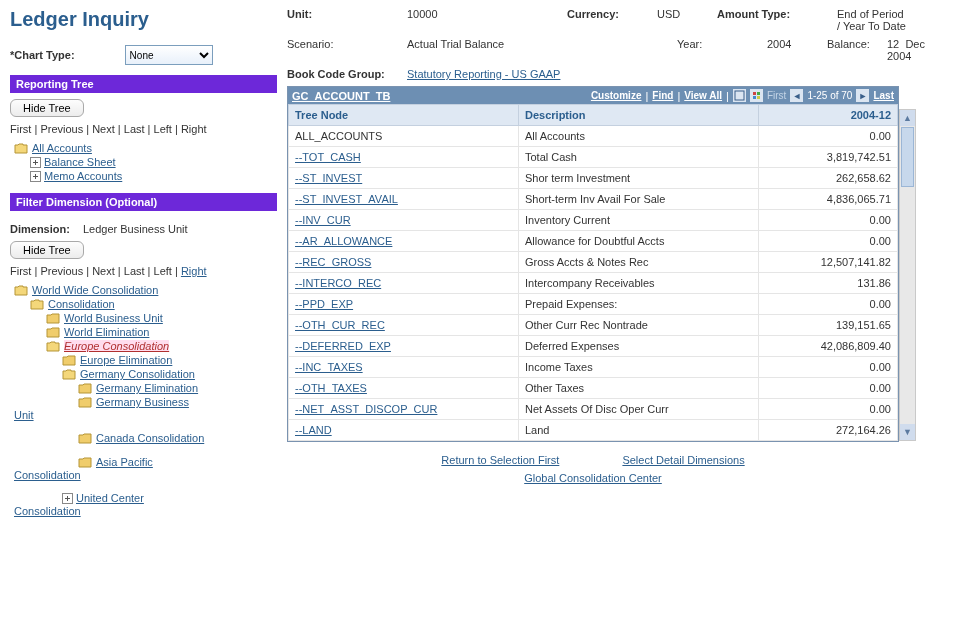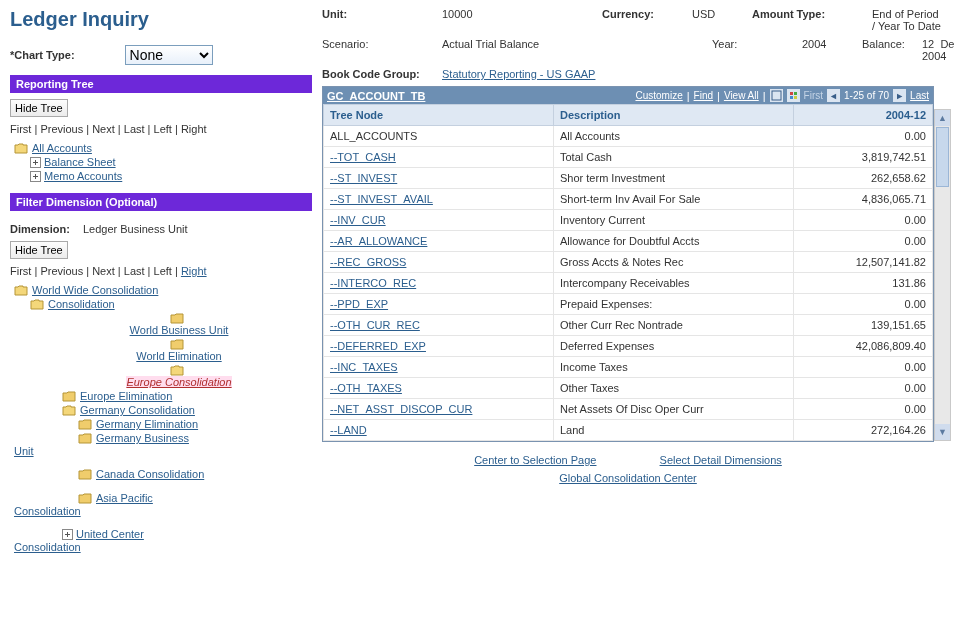--- a/index.html
+++ b/index.html
@@ -5,54 +5,54 @@
   * { box-sizing: border-box; }
   body {
     margin: 0;
     font-family: Arial, sans-serif;
     font-size: 11px;
     color: #333;
     background: #fff;
     width: 954px;
   }
   .container { display: flex; }
-  .left-panel { width: 322px; padding: 8px 10px; }
+  .left-panel { width: 287px; padding: 8px 10px; }
   .right-panel { width: 632px; padding: 8px 0; position: relative; }
   h1.page-title { font-size: 20px; color: #2b5e8e; margin: 0 0 14px 0; font-weight: bold; }
   .field-row { display: flex; align-items: center; margin-bottom: 8px; }
   .field-label { font-weight: bold; }
   select.chart-select {
-    width: 88px; height: 20px; font-size: 14px;
+    width: 88px; height: 20px; font-size: 10px;
     border: 1px solid #7b9ebd; margin-left: 50px;
     background: linear-gradient(#fff,#e8f0fa);
   }
   .section-header {
     background: #6d28d9;
     color: #fff;
     font-weight: bold;
     font-size: 11px;
     padding: 3px 6px;
     margin-top: 10px;
   }
   .btn {
     background: linear-gradient(#fdfdfd,#ececec);
     border: 1px solid #a9a9a9;
-    border-radius: 0;
-    padding: 2px 4px;
+    border-radius: 6px;
+    padding: 2px 12px;
     font-size: 11px;
     margin: 6px 0;
     cursor: pointer;
   }
   .nav-links { font-size: 11px; color: #333; margin-bottom: 6px; }
   .nav-links span { color: #333; }
   .nav-links a, .link { color: #2b5e8e; text-decoration: underline; cursor: pointer; }
   .tree { margin-left: 4px; }
   .tree-row { display: flex; align-items: center; padding: 1px 0; }
   .indent1 { margin-left: 16px; }
-  .indent2 { margin-left: 32px; flex-direction: column; }
+  .indent2 { margin-left: 32px; }
   .indent3 { margin-left: 48px; }
   .indent4 { margin-left: 64px; }
   .folder-icon { width: 14px; height: 12px; display: inline-block; margin-right: 4px; flex-shrink:0; }
   .folder-icon svg { display:block; }
   .plusbox { width:11px; height:11px; display:inline-block; margin-right:3px; flex-shrink:0; }
   .tree-link { color: #2b5e8e; text-decoration: underline; cursor: pointer; }
   .tree-link.selected { color: #b03030; font-style: italic; background:#fde; }
   .dim-label { font-weight: bold; margin-top:6px; display:inline-block; }
 
   
@@ -63,21 +63,21 @@
   .hdr-row3 { display:flex; gap:6px; align-items:flex-end; margin-bottom:6px; padding-right:10px;}
 
   
   .grid-wrap { border:1px solid #7a93b0; position:relative; width:612px; }
   .grid-title-bar {
     background: #6d8fb3; color:#fff; display:flex; align-items:center;
     font-size:11px; padding:2px 4px; justify-content:space-between;
   }
   .grid-title-left { font-weight:bold; text-decoration:underline; }
   .grid-title-right { display:flex; align-items:center; gap:4px; }
-  .grid-title-right a { color:#fff; text-decoration:underline; cursor:pointer; font-size:10px; }
+  .grid-title-right a { color:#fff; text-decoration:underline; cursor:pointer; font-size:10px;font-weight:bold; }
   .tinyicon { width:13px; height:13px; display:inline-block; cursor:pointer; }
   .arrowbtn { width:13px; height:13px; background:#dbe5f1; display:inline-flex; align-items:center; justify-content:center; cursor:pointer; font-size:9px; color:#3a5f8a;}
   table.data { width:100%; border-collapse:collapse; font-size:11px; }
   table.data th { background:#dfe8f3; color:#2b5e8e; text-align:left; font-weight:bold; padding:4px 6px; border:1px solid #c4d0df; }
   table.data th.amt { text-align:right; }
   table.data td { padding:4px 6px; border:1px solid #e5e5e5; background:#fff; }
   table.data td.node a { color:#2b5e8e; text-decoration:underline; }
   table.data td.amt { text-align:right; }
   .scrollbar { position:absolute; right:-18px; top:22px; bottom:0; width:17px; background:#e8e8e8; border:1px solid #c9c9c9; display:flex; flex-direction:column; justify-content:space-between;}
   .scrollbar .arrow { height:16px; background:#d0dced; display:flex; align-items:center; justify-content:center; font-size:9px; color:#5b7aa0; cursor:pointer;}
@@ -395,21 +395,21 @@
       </table>
       <div class="scrollbar">
         <div class="arrow">▲</div>
         <div class="thumb"></div>
         <div class="arrow">▼</div>
       </div>
     </div>
 
     <div class="footer-links">
       <div>
-        <a>Center to Selection Page</a>
+        <a>Return to Selection First</a>
         <a>Select Detail Dimensions</a>
       </div>
       <div class="row2">
         <a>Global Consolidation Center</a>
       </div>
     </div>
   </div>
 </div>
 
 </body></html>

